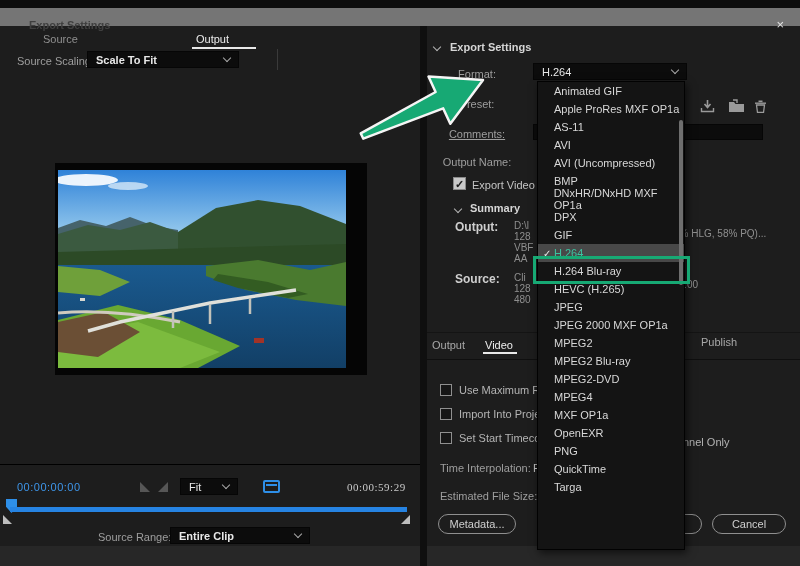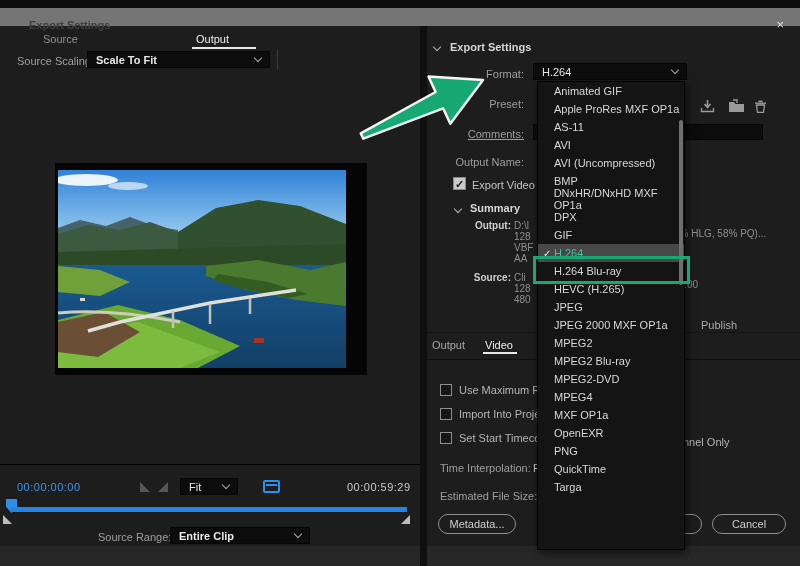--- a/index.html
+++ b/index.html
@@ -40,23 +40,23 @@
   .playhead { width:11px; height:14px; background:#2e8fe8; clip-path:polygon(0 0,100% 0,100% 55%,50% 100%,0 55%); }
   .scrub { left:10px; top:507px; width:397px; height:5px; background:var(--bar-blue); }
   .hdl-l { width:0; height:0; border-bottom:9px solid #bdbdbd; border-right:9px solid transparent; }
   .hdl-r { width:0; height:0; border-bottom:9px solid #bdbdbd; border-left:9px solid transparent; }
   .botstrip { left:0; top:546px; width:800px; height:20px; background:#272727; }
 
   
   .vdivider { left:420px; top:26px; width:7px; height:540px; background:#0f0f0f; }
   .hdr { font-weight:bold; color:#d6d6d6; }
   .chev-open { width:6px; height:6px; border-right:1.5px solid #b5b5b5; border-bottom:1.5px solid #b5b5b5; transform:rotate(45deg); }
-  .rlabel { text-align:right; color:#9e9e9e; }
+  .rlabel { text-align:center; color:#9e9e9e; }
   .cb-light { width:13px; height:13px; background:#c9c9c9; border:1px solid #8a8a8a; color:#1c1c1c; font-size:11px; line-height:12px; text-align:center; font-weight:bold; }
-  .sumlbl { font-weight:bold; color:#cfcfcf; text-align:right; font-size:10px; }
+  .sumlbl { font-weight:bold; color:#cfcfcf; font-size:12px; }
   .sumval { color:#8f8f8f; font-size:10px; }
 
   .rtab { color:#a8a8a8; }
   .rtab.active { color:#ececec; }
   .rtab-underline { height:2px; background:#e8e8e8; }
 
   .opt-row { position:absolute; display:flex; align-items:center; gap:7px; }
   .cbox { width:12px; height:12px; border:1px solid #8f8f8f; background:#161616; }
   .opt-label { color:#b4b4b4; }
 
@@ -85,21 +85,21 @@
   <div class="abs titlebar">
     <span class="abs title">Export Settings</span>
     <span class="abs closex">×</span>
   </div>
 
   <span class="abs tab-src">Source</span>
   <span class="abs tab-out">Output</span>
   <div class="abs tab-out-underline"></div>
 
   <span class="abs lbl" style="left:17px;top:55px;">Source Scaling:</span>
-  <div class="abs field" style="left:87px;top:51px;width:183px;height:17px;">
+  <div class="abs field" style="left:87px;top:51px;width:152px;height:17px;">
     <span style="font-weight:bold;">Scale To Fit</span>
     <span class="chev"></span>
   </div>
   <div class="abs vline" style="left:277px;top:49px;height:21px;"></div>
 
   <div class="abs preview-mat"></div>
   <svg class="abs photo" viewBox="0 0 288 198">
     <defs>
       <linearGradient id="sky" x1="0" y1="0" x2="0" y2="1">
         <stop offset="0" stop-color="#2f82d8"></stop>
@@ -136,21 +136,21 @@
   <div class="abs divline" style="left:0;top:464px;width:420px;"></div>
 
   <span class="abs tc" style="left:17px;top:481px;">00:00:00:00</span>
   <div class="abs tri-l" style="left:140px;top:482px;"></div>
   <div class="abs tri-r" style="left:158px;top:482px;"></div>
   <div class="abs field" style="left:180px;top:478px;width:58px;height:17px;">
     <span>Fit</span>
     <span class="chev"></span>
   </div>
   <div class="abs fit-icon" style="left:263px;top:480px;"></div>
-  <span class="abs tc2" style="left:347px;top:481px;">00:00:59:29</span>
+  <span class="abs tc2" style="left:347px;top:481px;font-family:Liberation Serif, serif;">00:00:59:29</span>
 
   <div class="abs playhead" style="left:6px;top:499px;"></div>
   <div class="abs scrub"></div>
   <div class="abs hdl-l" style="left:3px;top:515px;"></div>
   <div class="abs hdl-r" style="left:401px;top:515px;"></div>
 
   <span class="abs lbl" style="left:98px;top:531px;">Source Range:</span>
   <div class="abs field" style="left:170px;top:527px;width:140px;height:17px;">
     <span style="font-weight:bold;">Entire Clip</span>
     <span class="chev"></span>
@@ -204,21 +204,21 @@
   <div class="abs sumlbl" style="left:455px;top:272px;width:56px;">Source:</div>
   <span class="abs sumval" style="left:514px;top:272px;">Cli</span>
   <span class="abs sumval" style="left:514px;top:283px;">128</span>
   <span class="abs sumval" style="left:514px;top:294px;">480</span>
   <span class="abs sumval" style="left:673px;top:279px;">00:00</span>
 
   <div class="abs divline" style="left:427px;top:332px;width:373px;background:#141414;"></div>
   <span class="abs rtab" style="left:432px;top:339px;">Output</span>
   <span class="abs rtab active" style="left:485px;top:339px;">Video</span>
   <div class="abs rtab-underline" style="left:483px;top:352px;width:34px;"></div>
-  <span class="abs rtab" style="left:701px;top:319px;">Publish</span>
+  <span class="abs rtab" style="left:701px;top:336px;">Publish</span>
   <div class="abs divline" style="left:427px;top:359px;width:373px;background:#0f0f0f;"></div>
 
   <div>
       <div class="opt-row" style="left: 440px; top: 384px;">
         <span class="cbox"></span>
         <span class="opt-label">Use Maximum Ren</span>
       </div>
       <div class="opt-row" style="left: 440px; top: 408px;">
         <span class="cbox"></span>
         <span class="opt-label">Import Into Project</span>

